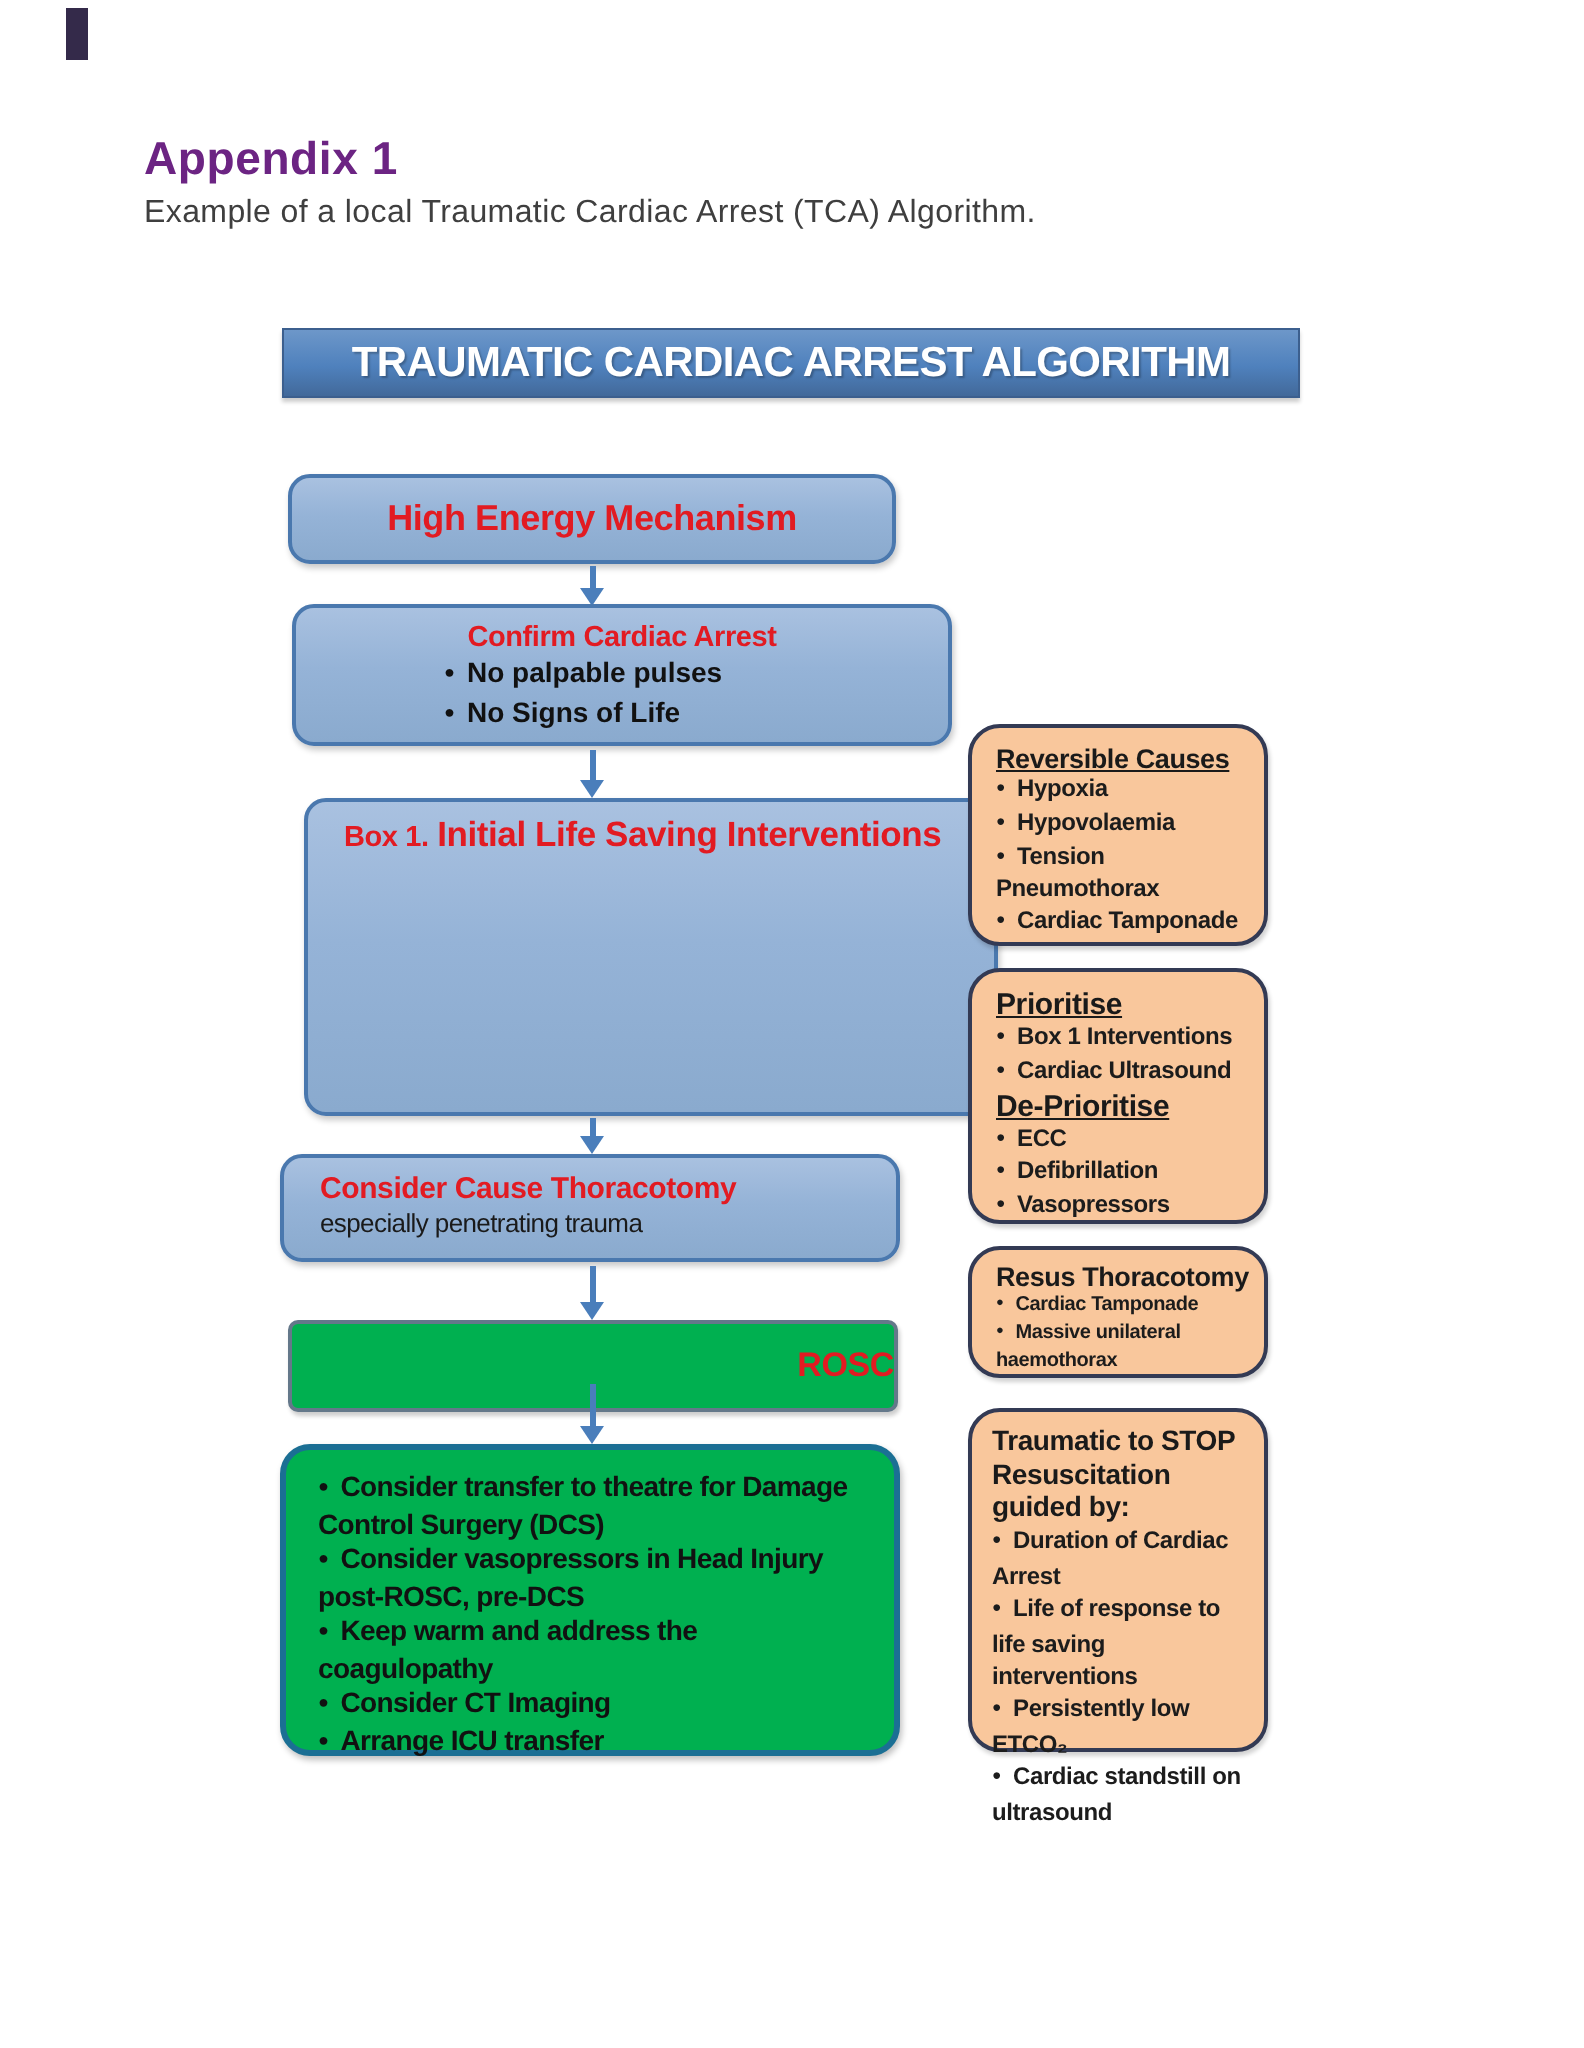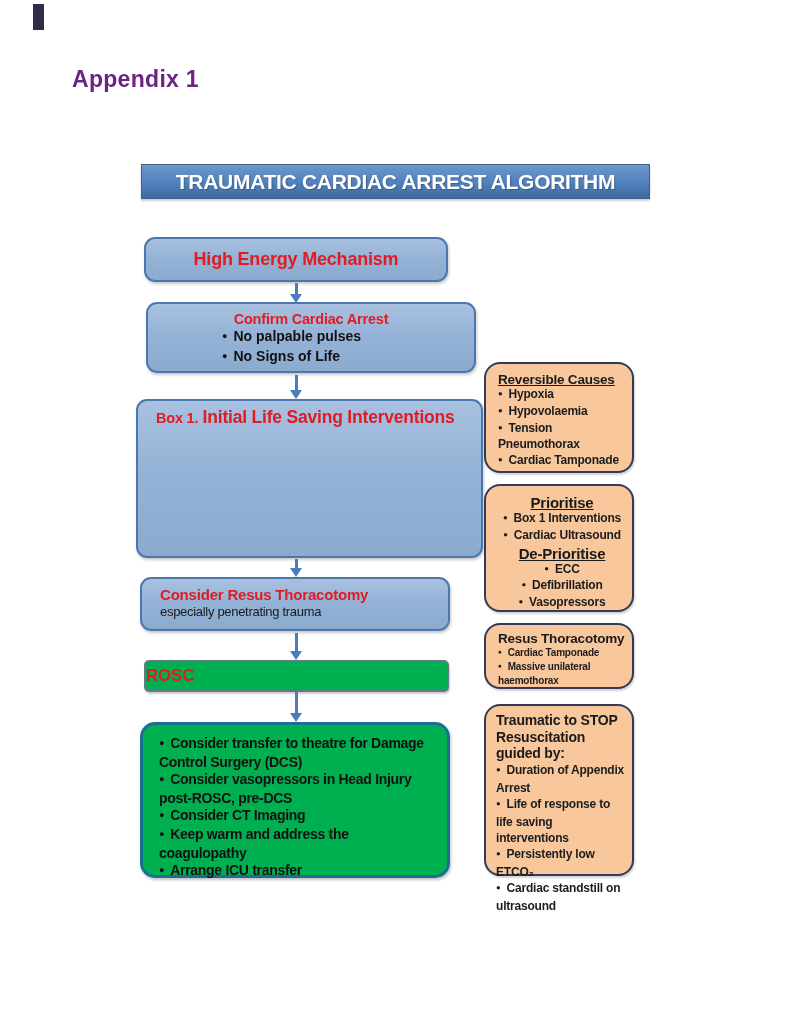--- a/index.html
+++ b/index.html
@@ -26,35 +26,35 @@
   
   .blue{
     background:linear-gradient(#a9c1e0 0%, #95b3d7 45%, #8aaace 100%);
     border:2px solid #4a78ae;border-radius:11px;
     box-shadow:1px 2px 3px rgba(0,0,0,.22);
   }
   #high-energy{left:144px;top:237px;width:304px;height:45px;display:flex;align-items:center;justify-content:center;}
   #high-energy .red-title{font-size:18px;}
   #confirm{left:146px;top:302px;width:330px;height:71px;padding-top:7px;}
   #confirm .red-title{text-align:center;font-size:14.5px;}
-  #box1{left:136px;top:399px;width:347px;height:159px;padding:6px 12px 0 18px;}
+  #box1{left:152px;top:399px;width:347px;height:159px;padding:6px 12px 0 18px;}
   #thoracotomy{left:140px;top:577px;width:310px;height:54px;padding:7px 12px 0 18px;}
   #thoracotomy .red-title{font-size:15px;}
   .thoracotomy-sub{font-size:13px;color:#1a1a1a;letter-spacing:-.3px;margin-top:1px;}
 
   .red-title{color:#e21b22;font-weight:bold;letter-spacing:-.2px;}
   .box1-title{margin-bottom:8px;}
   .box1-label{font-size:14.5px;}
   .box1-main{font-size:17.5px;}
 
   
   #rosc{
-    left:144px;top:660px;width:305px;height:32px;background:#00b050;
+    left:144px;top:660px;width:305px;height:46px;background:#00b050;
     border:2px solid #64788a;border-radius:5px;
-    display:flex;align-items:center;justify-content:flex-start;
+    display:flex;align-items:center;justify-content:flex-end;
     box-shadow:1px 2px 2px rgba(0,0,0,.2);
   }
   #rosc .red-title{font-size:17px;}
   #post-rosc{
     left:140px;top:722px;width:310px;height:156px;background:#00b050;
     border:3px solid #1b6f94;border-radius:15px;padding:10px 12px 0 16px;
     box-shadow:1px 2px 3px rgba(0,0,0,.25);
   }
 
   
@@ -70,21 +70,21 @@
   .peach{
     background:#f9c79c;border:2px solid #333a54;border-radius:16px;
     box-shadow:1px 2px 2px rgba(0,0,0,.18);
   }
   #medical-cause{left:484px;top:211px;width:150px;height:139px;text-align:center;padding:8px 6px 0 6px;}
   .mc-title{font-size:14px;font-weight:bold;line-height:16.5px;letter-spacing:-.2px;}
   .mc-note{font-size:9.5px;font-weight:bold;line-height:11.5px;margin-top:4px;color:#222222;}
   .mc-footer{font-size:14px;font-weight:bold;line-height:16px;margin-top:4px;}
 
   #reversible{left:484px;top:362px;width:150px;height:111px;padding:8px 6px 14px 12px;}
-  #prioritise-box{left:484px;top:484px;width:150px;height:128px;padding:8px 6px 0 12px;text-align:center;}
+  #prioritise-box{left:484px;top:484px;width:150px;height:128px;padding:8px 6px 0 12px;}
   #resus-thoracotomy{left:484px;top:623px;width:150px;height:66px;padding:6px 6px 0 12px;}
   #stop-box{left:484px;top:704px;width:150px;height:172px;padding:6px 6px 0 10px;}
 
   .side-heading{font-size:13.5px;font-weight:bold;text-decoration:underline;letter-spacing:-.2px;}
   .side-heading.no-underline{text-decoration:none;}
   .side-heading.big{font-size:15px;}
   .side-bullets{font-size:12px;line-height:15.8px;font-weight:600;letter-spacing:-.2px;color:#1c1c1c;}
   .side-bullets li::before{top:-1px;}
   .small-bullets{font-size:10px;line-height:13px;}
   .stop-title{font-size:14px;font-weight:bold;line-height:16.5px;letter-spacing:-.2px;}
@@ -104,20 +104,21 @@
   #arrow-5{left:295px;top:692px;height:22px;}
 </style>
 </head>
 <body>
 
 <div class="page">
 
   <div class="corner-mark"></div>
 
   <h1 class="appendix-title">Appendix 1</h1>
+  <p class="appendix-subtitle">Example of a local Traumatic Cardiac Arrest (TCA) Algorithm.</p>
 
   <div class="node banner">
     <span>TRAUMATIC CARDIAC ARREST ALGORITHM</span>
   </div>
 
   <div class="node blue" id="high-energy">
     <div class="red-title">High Energy Mechanism</div>
   </div>
 
   <div class="arrow" id="arrow-1"></div>
@@ -135,38 +136,38 @@
   <div class="node blue" id="box1">
     <div class="red-title box1-title">
       <span class="box1-label">Box 1.</span>
       <span class="box1-main">Initial Life Saving Interventions</span>
     </div>
   </div>
 
   <div class="arrow" id="arrow-3"></div>
 
   <div class="node blue" id="thoracotomy">
-    <div class="red-title">Consider Resus Thoracotomy</div>
+    <div class="red-title">Consider Cause Thoracotomy</div>
     <div class="thoracotomy-sub">especially penetrating trauma</div>
   </div>
 
   <div class="arrow" id="arrow-4"></div>
 
   <div class="node" id="rosc">
     <div class="red-title">ROSC</div>
   </div>
 
   <div class="arrow" id="arrow-5"></div>
 
   <div class="node" id="post-rosc">
     <ul class="bullets dark-bullets">
         <li>Consider transfer to theatre for Damage Control Surgery (DCS)</li>
         <li>Consider vasopressors in Head Injury post-ROSC, pre-DCS</li>
+        <li>Keep warm and address the coagulopathy</li>
         <li>Consider CT Imaging</li>
-        <li>Keep warm and address the coagulopathy</li>
         <li>Arrange ICU transfer</li>
       </ul>
   </div>
 
 
   <div class="node peach" id="reversible">
     <div class="side-heading">Reversible Causes</div>
     <ul class="bullets side-bullets">
         <li>Hypoxia</li>
         <li>Hypovolaemia</li>
@@ -193,20 +194,20 @@
     <div class="side-heading no-underline">Resus Thoracotomy</div>
     <ul class="bullets side-bullets small-bullets">
         <li>Cardiac Tamponade</li>
         <li>Massive unilateral haemothorax</li>
       </ul>
   </div>
 
   <div class="node peach" id="stop-box">
     <div class="stop-title">Traumatic to STOP Resuscitation guided by:</div>
     <ul class="bullets side-bullets">
-        <li>Duration of Appendix Arrest</li>
+        <li>Duration of Cardiac Arrest</li>
         <li>Life of response to life saving interventions</li>
         <li>Persistently low ETCO₂</li>
         <li>Cardiac standstill on ultrasound</li>
       </ul>
   </div>
 
 </div>
 
 </body></html>

